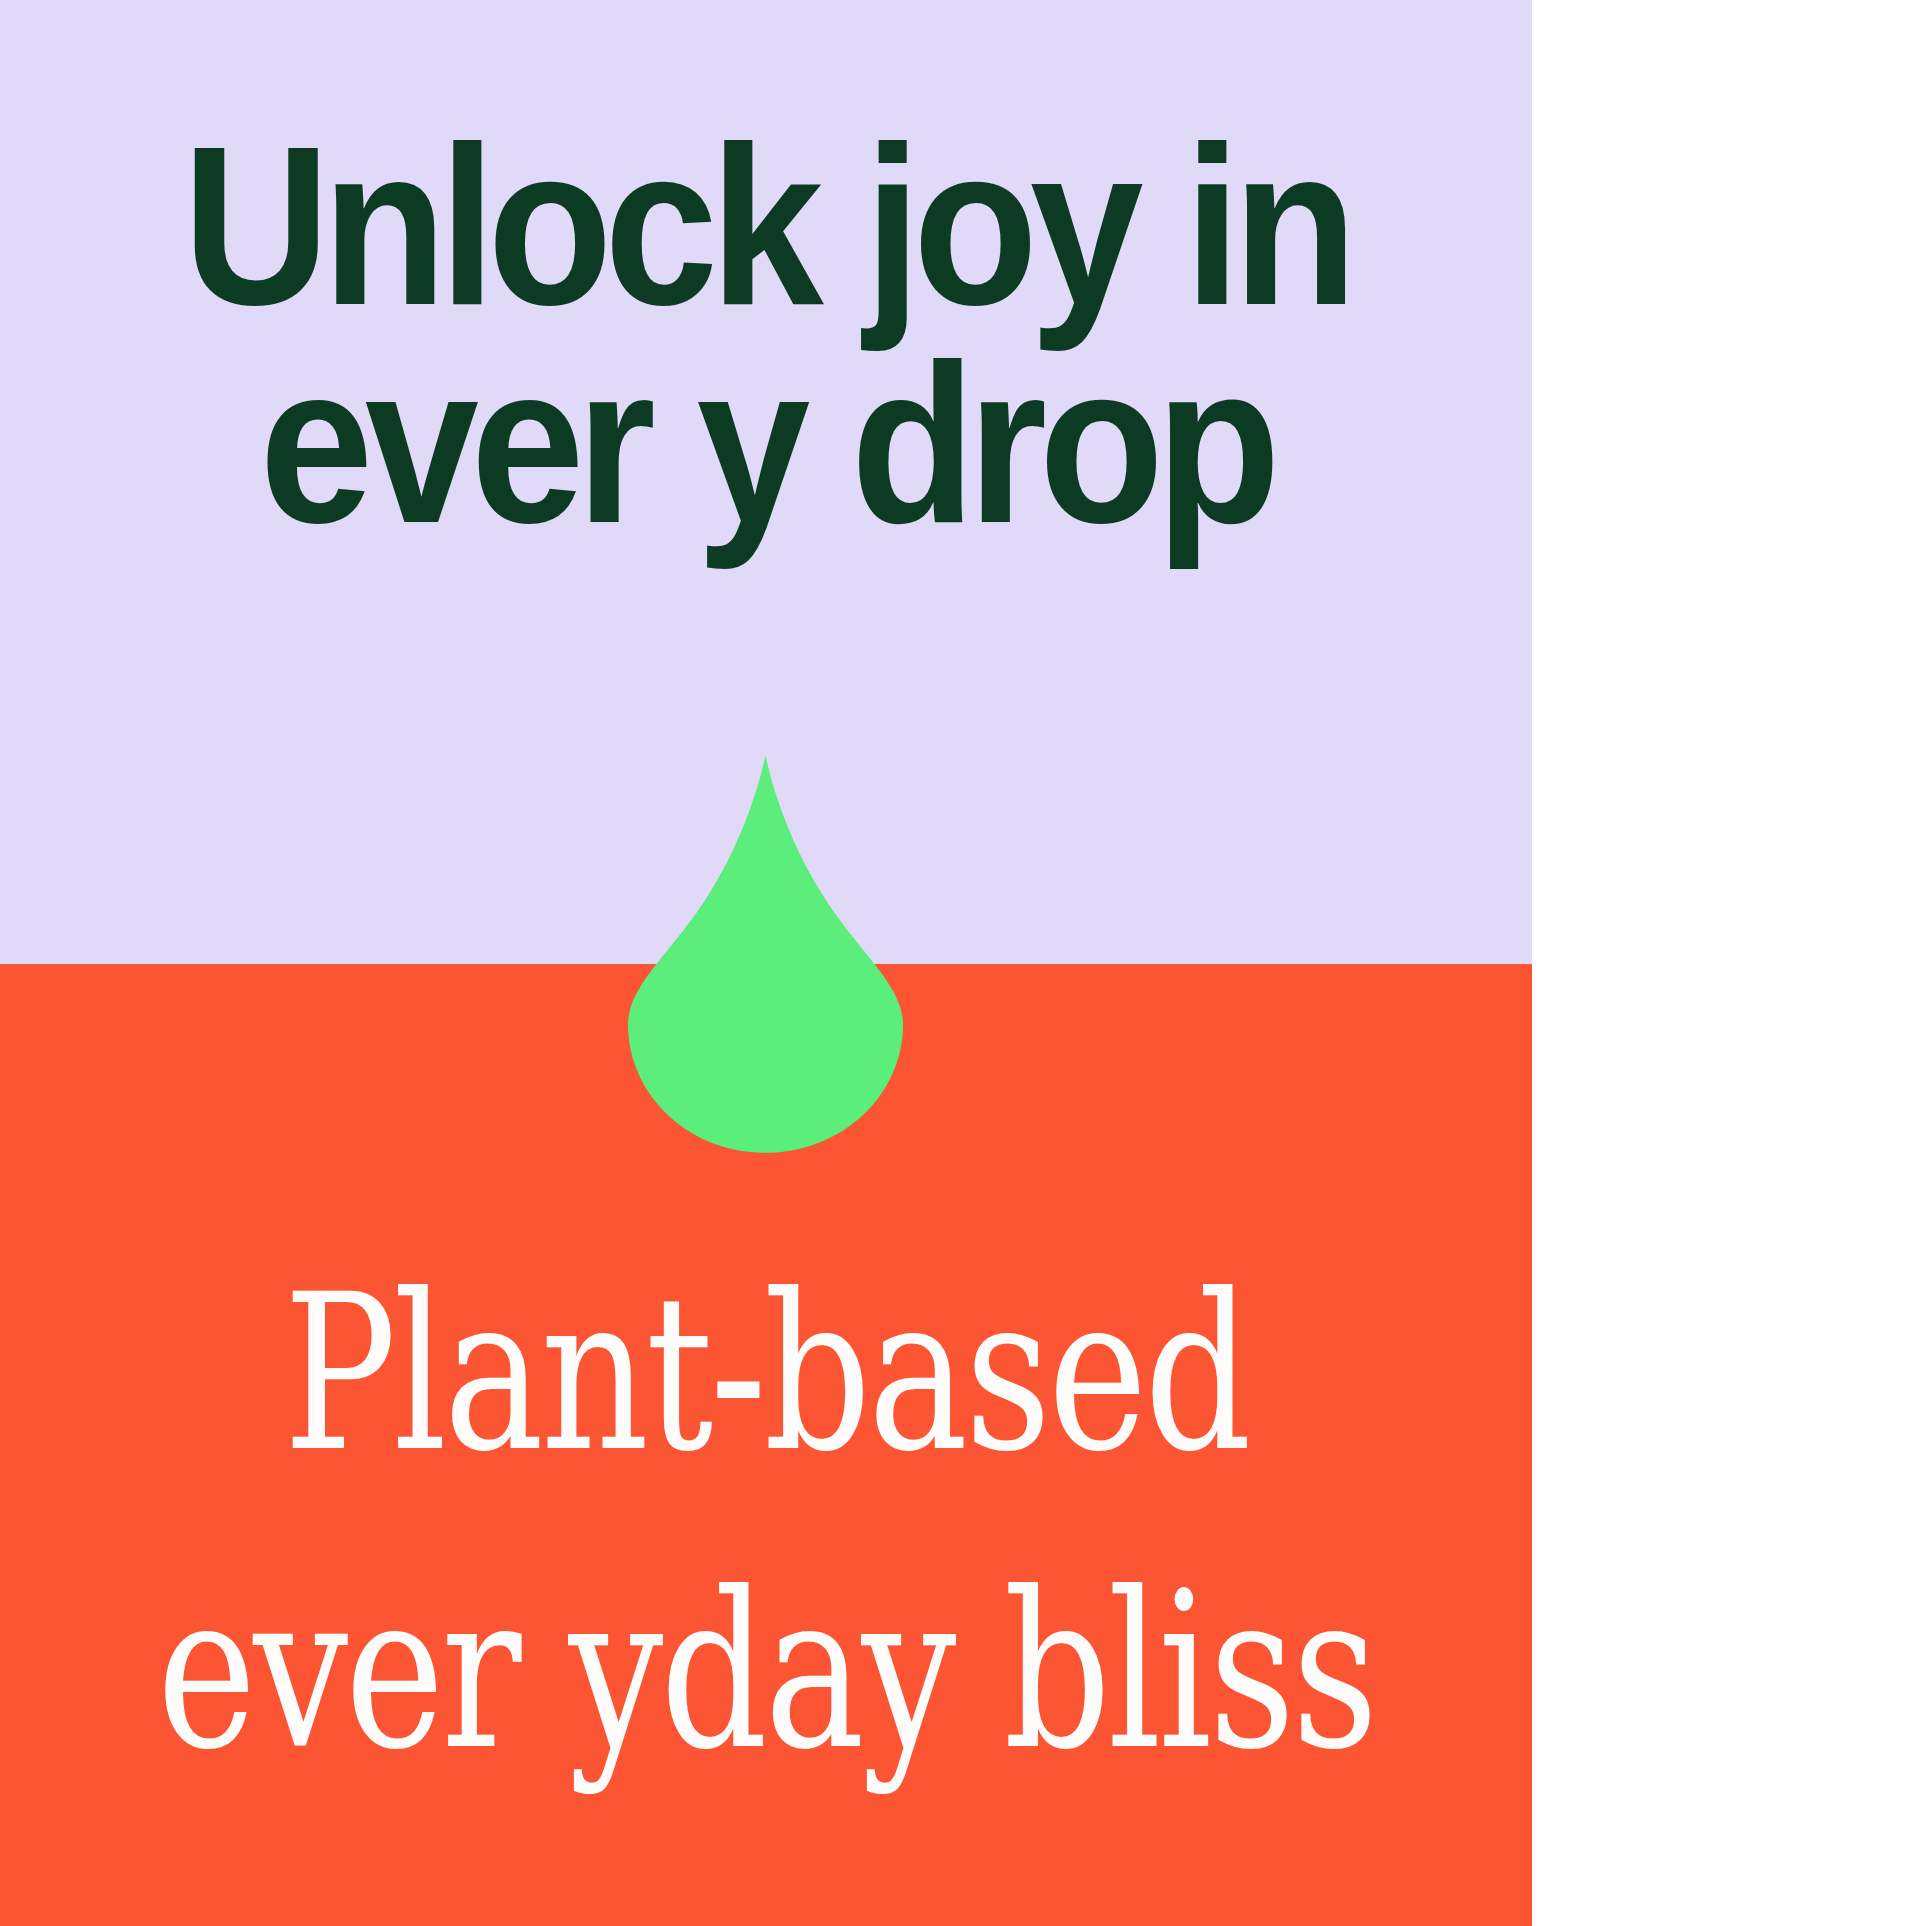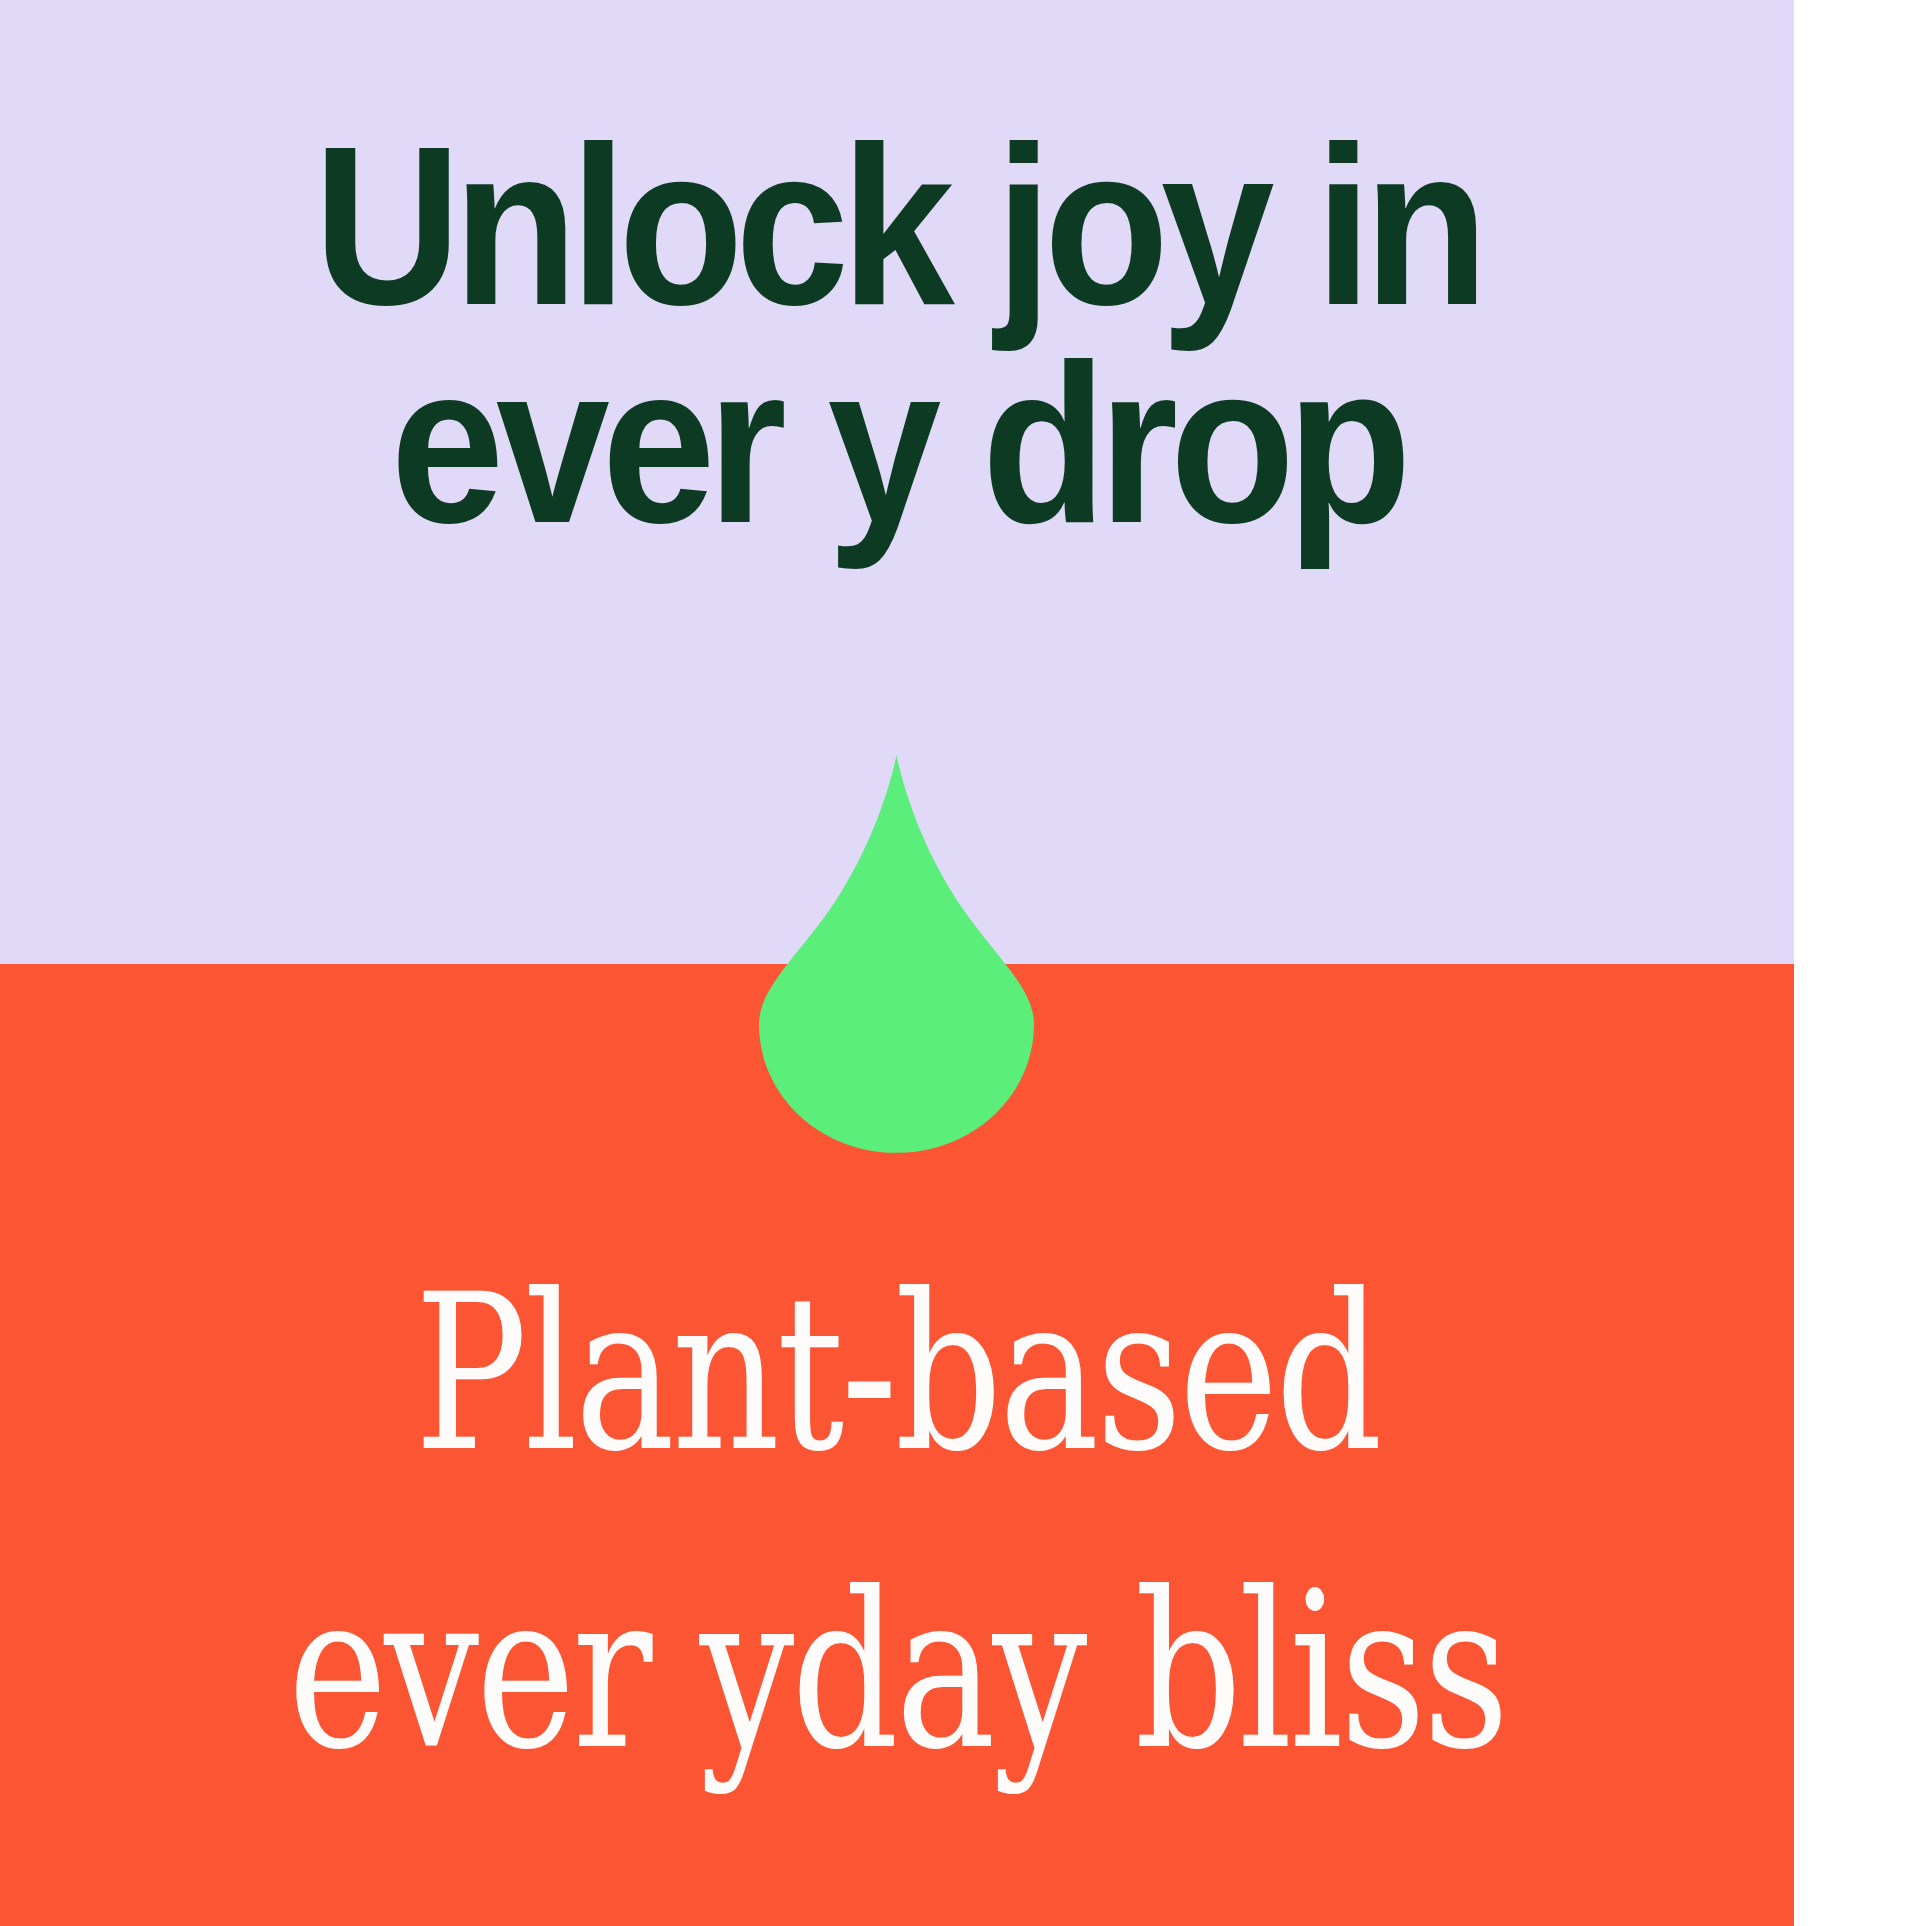--- a/index.html
+++ b/index.html
@@ -3,21 +3,21 @@
 <meta charset="utf-8">
 <style>
   html, body {
     margin: 0;
     padding: 0;
     background: #ffffff;
   }
 
   #poster {
     position: relative;
-    width: 1794px;
+    width: 1532px;
     height: 1927px;
     overflow: hidden;
     font-family: "Liberation Sans", sans-serif;
   }
 
   
   .band {
     position: absolute;
     left: 0;
     width: 100%;

